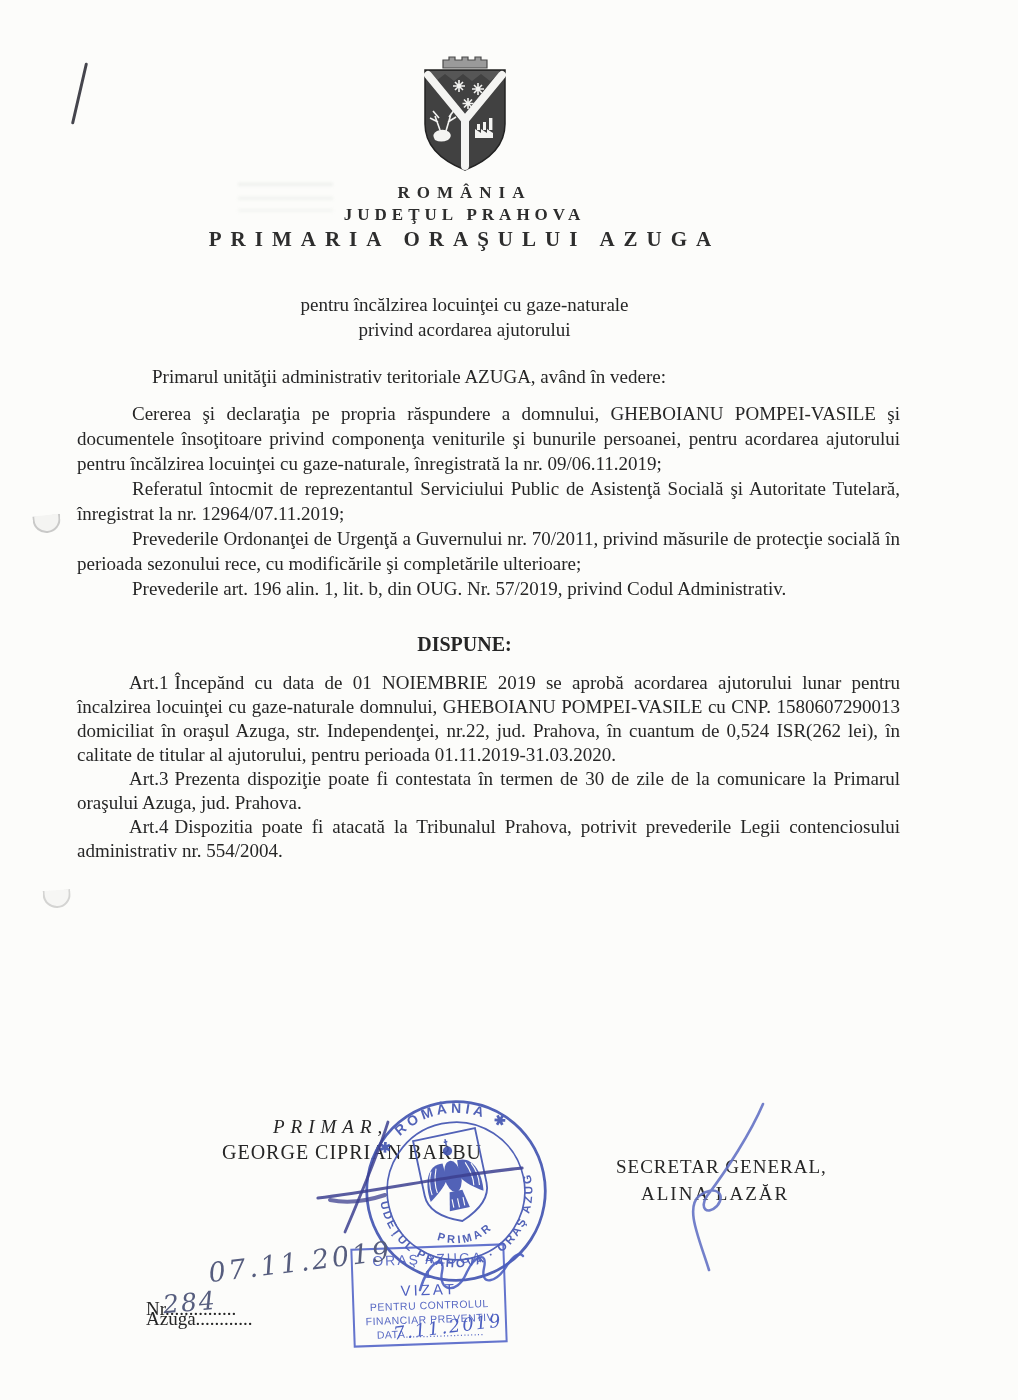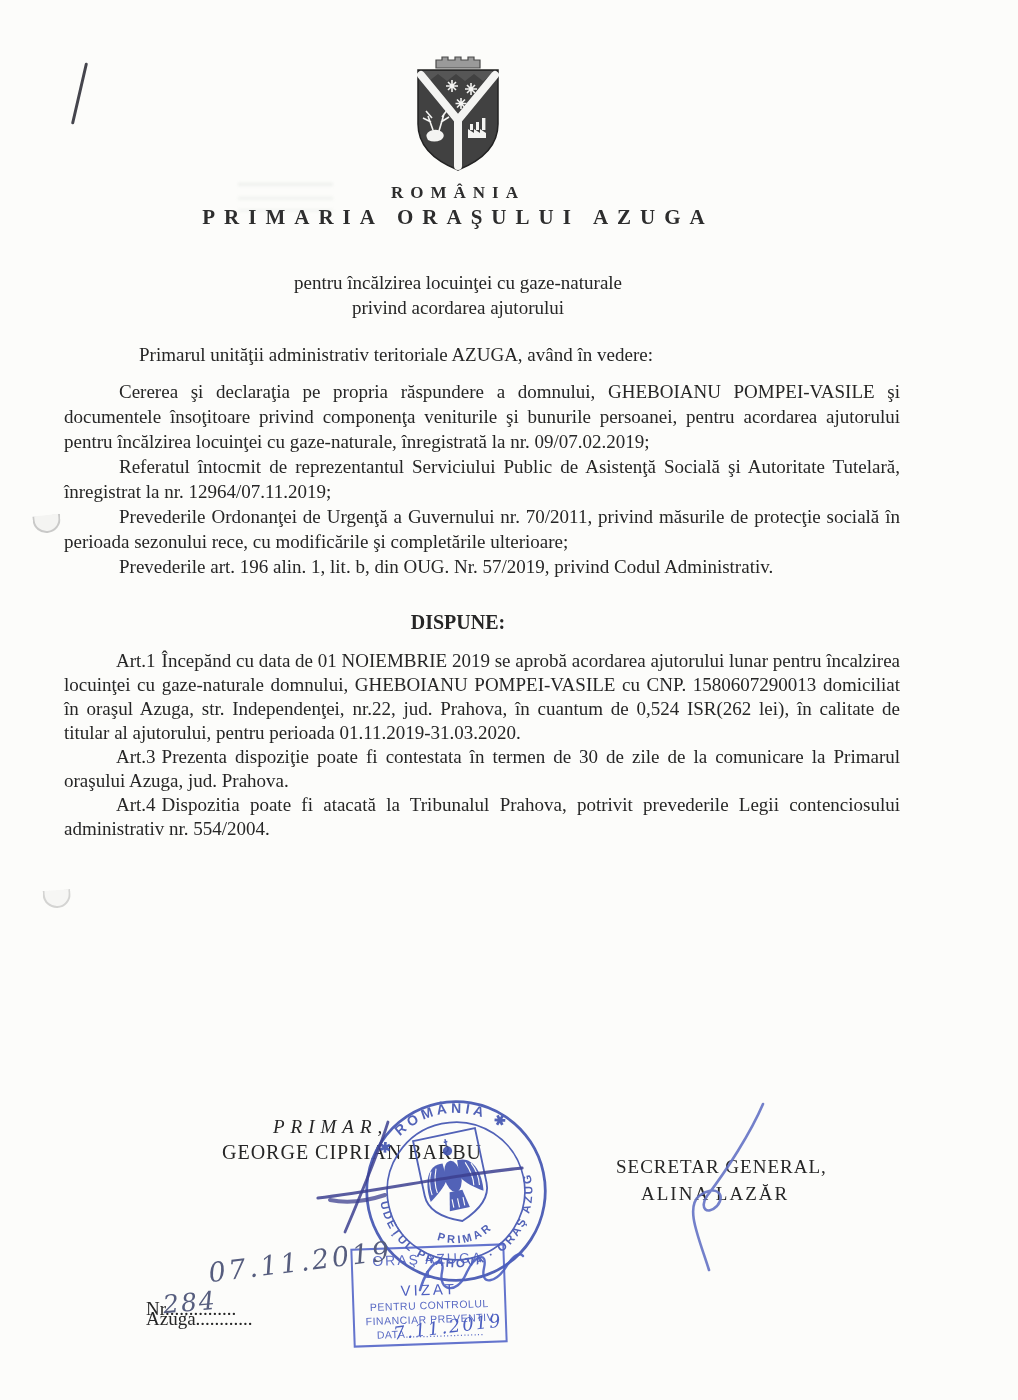--- a/index.html
+++ b/index.html
@@ -37,21 +37,21 @@
   .centered{text-align:center;padding-right:48px;}
   .coa{display:block;margin:54px auto 8px;}
   .hdr-country{font-size:17px;font-weight:bold;letter-spacing:7px;line-height:22px;color:#2d2d2d;}
   .hdr-county{font-size:17px;font-weight:bold;letter-spacing:5px;line-height:22px;color:#2d2d2d;}
   .hdr-inst{font-size:21px;font-weight:bold;letter-spacing:9px;line-height:26px;color:#2d2d2d;}
   
   .title-block{margin-top:40px;}
   .title-main{font-size:21px;font-weight:bold;line-height:26px;}
   .title-sub{font-size:19px;line-height:25px;}
   
-  .content{padding:0 118px 0 64px;}
+  .content{padding:0 118px 0 64px;margin-left:13px;}
   .intro{margin:22px 0 0;font-size:19px;line-height:25px;text-indent:75px;}
   .recitals{margin-top:12px;}
   .recitals p{margin:0;font-size:19px;line-height:25px;text-align:justify;text-indent:55px;}
   .dispune{margin:30px 0 0;font-size:20px;font-weight:bold;line-height:26px;}
   .articles{margin-top:14px;}
   .articles p{margin:0;font-size:19px;line-height:24px;text-align:justify;text-indent:52px;}
   .art-label{font-weight:normal;margin-right:6px;}
   
   .abs{position:absolute;}
   .sig-primar-title{left:273px;top:1116px;font-size:19px;letter-spacing:6px;font-style:italic;}
@@ -117,32 +117,33 @@
         </g>
         <g>
           <path d="M60,84 v-9 l6,4 v-4 l6,4 v-4 l6,4 v5 Z" fill="#f4f4f2"></path>
           <rect x="74" y="64" width="3.4" height="12" fill="#f4f4f2"></rect>
           <rect x="68" y="68" width="3" height="8" fill="#f4f4f2"></rect>
           <rect x="62" y="70" width="3" height="6" fill="#f4f4f2"></rect>
         </g>
       </svg>
 
       <div class="hdr-country">ROMÂNIA</div>
+      <div class="hdr-county">JUDEŢUL PRAHOVA</div>
       <div class="hdr-inst">PRIMARIA ORAŞULUI AZUGA</div>
 
       <div class="title-block">
         <div class="title-sub">pentru încălzirea locuinţei cu gaze-naturale</div>
         <div class="title-sub">privind acordarea ajutorului</div>
       </div>
     </div>
 
     <p class="intro">Primarul unităţii administrativ teritoriale AZUGA, având în vedere:</p>
 
     <div class="recitals">
-      <p>Cererea şi declaraţia pe propria răspundere a domnului, GHEBOIANU POMPEI-VASILE şi documentele însoţitoare privind componenţa veniturile şi bunurile persoanei, pentru acordarea ajutorului pentru încălzirea locuinţei cu gaze-naturale, înregistrată la nr. 09/07.02.2019;</p>
+      <p>Cererea şi declaraţia pe propria răspundere a domnului, GHEBOIANU POMPEI-VASILE şi documentele însoţitoare privind componenţa veniturile şi bunurile persoanei, pentru acordarea ajutorului pentru încălzirea locuinţei cu gaze-naturale, înregistrată la nr. 09/06.11.2019;</p>
       <p>Referatul întocmit de reprezentantul Serviciului Public de Asistenţă Socială şi Autoritate Tutelară, înregistrat la nr. 12964/07.11.2019;</p>
       <p>Prevederile Ordonanţei de Urgenţă a Guvernului nr. 70/2011, privind măsurile de protecţie socială în perioada sezonului rece, cu modificările şi completările ulterioare;</p>
       <p>Prevederile art. 196 alin. 1, lit. b, din OUG. Nr. 57/2019, privind Codul Administrativ.</p>
     </div>
 
     <div class="centered">
       <div class="dispune">DISPUNE:</div>
     </div>
 
     <div class="articles">

